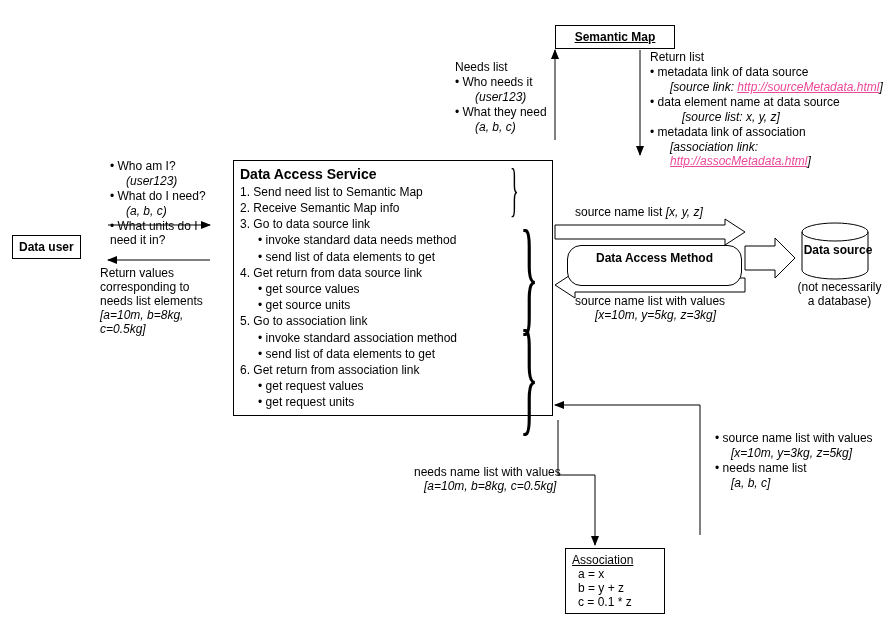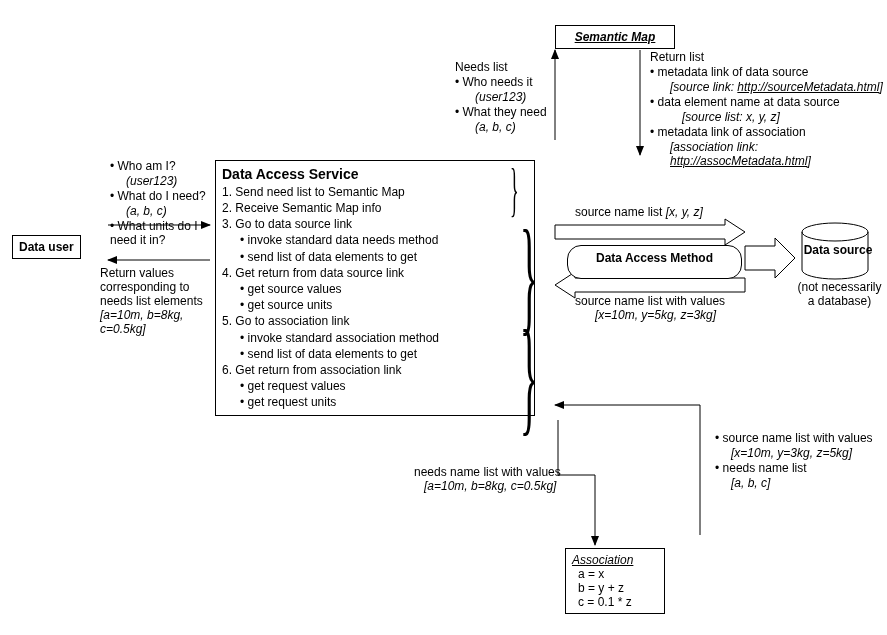--- a/index.html
+++ b/index.html
@@ -1,26 +1,26 @@
 <!DOCTYPE html>
 <html><head>
 <meta charset="utf-8">
 <style>
 * { box-sizing: border-box; margin: 0; padding: 0; }
 body { font-family: Arial, Helvetica, sans-serif; font-size: 12px; background: #fff; color: #000; position: relative; width: 887px; height: 635px; }
 .box { position: absolute; border: 1px solid #000; padding: 4px 6px; background: #fff; }
-.title-underline { text-decoration: underline; font-weight: bold; font-style: italic; }
+.title-underline { text-decoration: underline; font-weight: bold; }
 .label { position: absolute; }
 .bullet-list { list-style: none; }
 .bullet-list li::before { content: "• "; }
 .bullet-list li { margin: 1px 0; }
 .sub-list { list-style: none; margin-left: 18px; }
 .sub-list li::before { content: "• "; }
 .italic { font-style: italic; }
-.link { color: #000000; text-decoration: underline; font-style: italic; }
+.link { color: #ec4899; text-decoration: underline; font-style: italic; }
 svg { position: absolute; top: 0; left: 0; }
 .brace { position: absolute; font-size: 60px; font-family: serif; transform: scaleX(0.3); }
 </style>
 </head>
 <body>
 
 <svg width="887" height="635">
   <defs>
     <marker id="ah" markerWidth="10" markerHeight="8" refX="9" refY="4" orient="auto">
       <path d="M0,0 L10,4 L0,8 Z" fill="#000"></path>
@@ -108,21 +108,21 @@
   <span style="font-weight:bold;">Data user</span>
 </div>
 
 <div class="label" style="left:100px; top:266px; width:120px;">
   <div>Return values</div>
   <div>corresponding to</div>
   <div>needs list elements</div>
   <div class="italic">[a=10m, b=8kg, c=0.5kg]</div>
 </div>
 
-<div class="box" style="left:215px; top:160px; width:320px; line-height:1.35;">
+<div class="box" style="left:233px; top:160px; width:320px; line-height:1.35;">
   <div style="font-weight:bold; font-size:14px;">Data Access Service</div>
   <div>1. Send need list to Semantic Map</div>
   <div>2. Receive Semantic Map info</div>
   <div>3. Go to data source link</div>
   <ul class="sub-list">
     <li>invoke standard data needs method</li>
     <li>send list of data elements to get</li>
   </ul>
   <div>4. Get return from data source link</div>
   <ul class="sub-list">
@@ -146,21 +146,21 @@
 <div class="brace" style="left:498px; top:300px; font-size:130px;">}</div>
 
 <div class="label" style="left:575px; top:205px;">
   <span>source name list</span> <span class="italic">[x, y, z]</span>
 </div>
 <div class="label" style="left:575px; top:294px;">
   <div>source name list with values</div>
   <div class="italic" style="margin-left:20px;">[x=10m, y=5kg, z=3kg]</div>
 </div>
 
-<div style="position:absolute; left:567px; top:245px; width:175px; height:34px; border:1px solid #000; border-radius:14px; text-align:center; background:#fff; font-weight:bold; line-height:24px;">
+<div style="position:absolute; left:567px; top:245px; width:175px; height:41px; border:1px solid #000; border-radius:14px; text-align:center; background:#fff; font-weight:bold; line-height:24px;">
   <span>Data Access Method</span>
 </div>
 
 <div class="label" style="left:803px; top:243px; width:70px; text-align:center; font-weight:bold;">Data source</div>
 <div class="label" style="left:792px; top:280px; width:95px; text-align:center;">
   <div>(not necessarily</div>
   <div>a database)</div>
 </div>
 
 <div class="label" style="left:390px; top:465px;margin-left:24px;">

